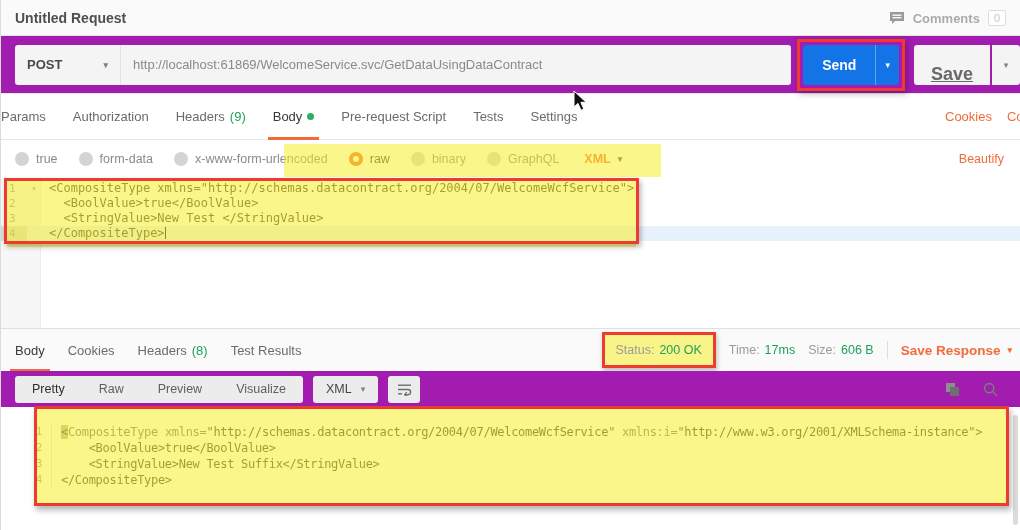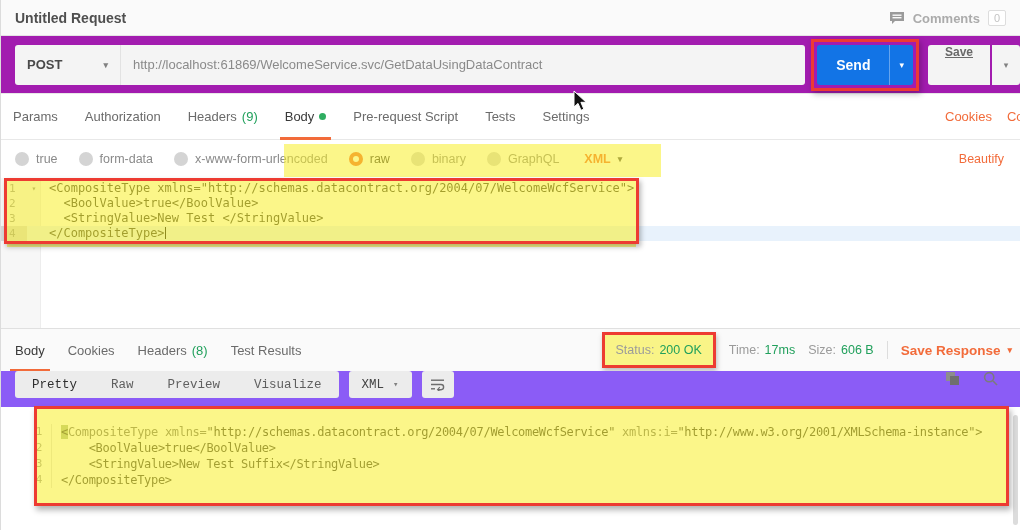--- a/index.html
+++ b/index.html
@@ -31,29 +31,29 @@
   .url{flex:1;height:40px;background:#f4f4f4;display:flex;align-items:center;
        padding:0 12px;font-size:13px;color:#8a8a8a;border-radius:0 3px 3px 0;
        white-space:nowrap;overflow:hidden;}
   .send-wrap{margin-left:6px;border:3px solid var(--ann-red);padding:3px;
              box-shadow:2px 3px 6px rgba(0,0,0,.25);}
   .send-btn{display:flex;align-items:center;height:40px;background:var(--blue);
             border-radius:3px;color:#fff;cursor:pointer;}
   .send-label{padding:0 19px;font-size:14px;font-weight:700;}
   .send-div{width:1px;height:40px;background:rgba(255,255,255,.35);}
   .send-caret{padding:0 9px;font-size:9px;color:#fff;}
-  .save-btn{margin-left:9px;height:40px;background:#f4f4f4;display:flex;align-items:flex-start;
-            padding:0 17px;font-size:12px;font-weight:600;color:#696969;border-radius:3px 0 0 3px;text-decoration:underline;}
+  .save-btn{margin-left:9px;height:40px;background:#f4f4f4;display:flex;align-items:flex-end;
+            padding:0 17px;font-size:18px;font-weight:600;color:#696969;border-radius:3px 0 0 3px;text-decoration:underline;}
   .save-caret{height:40px;width:28px;background:#f4f4f4;margin-left:2px;display:flex;
               align-items:center;justify-content:center;border-radius:0 3px 3px 0;}
 
   
   .tabsrow{position:absolute;top:94px;left:0;right:0;height:46px;background:#fff;
            border-bottom:1px solid #e8e8e8;display:flex;align-items:center;
-           padding:0 12px;font-size:13px;color:#6b6b6b;}
+           padding:0 0;font-size:13px;color:#6b6b6b;}
   .tab{margin-right:27px;display:flex;align-items:center;gap:5px;height:100%;position:relative;}
   .tab .count{color:var(--green);}
   .tab.active{color:#3a3a3a;}
   .tab.active::after{content:"";position:absolute;bottom:-1px;left:-5px;right:-5px;height:3px;
                      background:var(--orange);}
   .dot{width:7px;height:7px;border-radius:50%;background:#2fad61;}
   .tabs-links{position:absolute;left:944px;top:0;height:100%;display:flex;align-items:center;
               gap:15px;color:var(--orange);white-space:nowrap;}
 
   
@@ -101,22 +101,22 @@
   .pair{display:flex;gap:5px;align-items:center;white-space:nowrap;}
   .pair .lbl{color:#9b9b9b;}
   .pair .val{color:var(--green);}
   .status-wrap{border:3px solid var(--ann-red);background:var(--ann-yellow);
                padding:8px 11px;box-shadow:1px 3px 5px rgba(0,0,0,.25);}
   .vdiv{width:1px;height:18px;background:#ddd;}
   .save-resp{color:var(--orange);font-weight:700;font-size:13.5px;display:flex;gap:7px;
              align-items:center;white-space:nowrap;padding-right:4px;}
 
   
-  .resp-toolbar{position:absolute;top:371px;left:0;right:0;height:36px;background:#8b5cf6;
-                display:flex;align-items:flex-start;padding:0 14px;gap:10px;font-family:Liberation Mono, monospace;}
+  .resp-toolbar{position:absolute;top:371px;left:0;right:0;height:36px;background:#a21caf;
+                display:flex;align-items:center;padding:0 14px;gap:10px;}
   .segc{display:flex;background:#ececec;border-radius:3px;height:27px;align-items:center;}
   .seg-item{padding:0 17px;font-size:12.5px;color:#5f5f5f;}
   .seg-item.active{color:#2f2f2f;}
   .pill{height:27px;background:#ececec;border-radius:3px;display:flex;align-items:center;
         gap:9px;padding:0 13px;font-size:12.5px;color:#444;}
   .wrap-pill{height:27px;width:32px;background:#ececec;border-radius:3px;display:flex;
              align-items:center;justify-content:center;}
   .toolbar-right{margin-left:auto;display:flex;gap:23px;align-items:center;padding-right:8px;}
 
   

